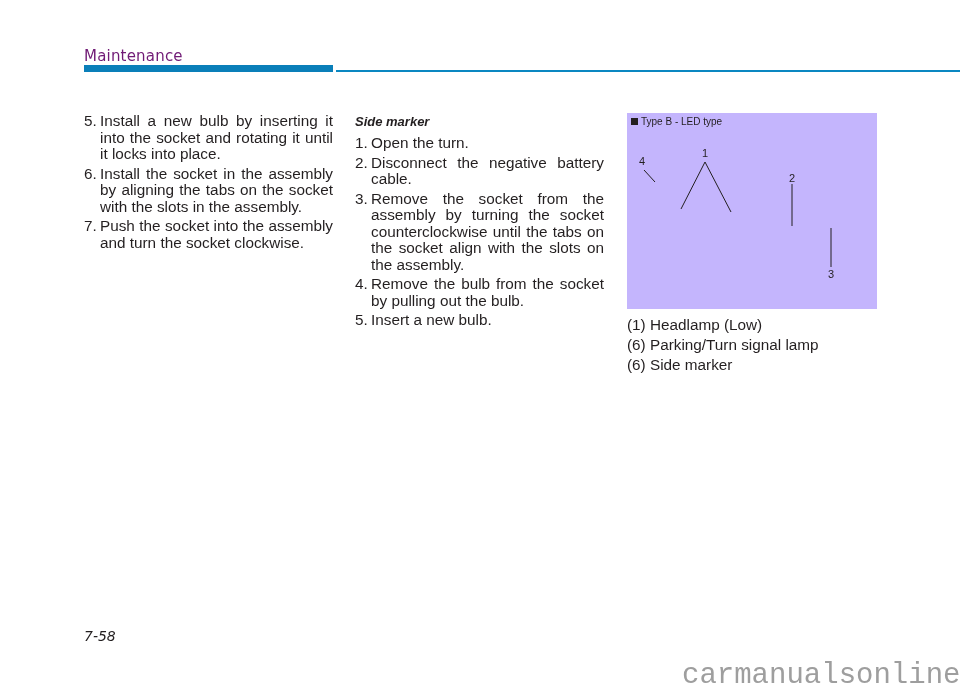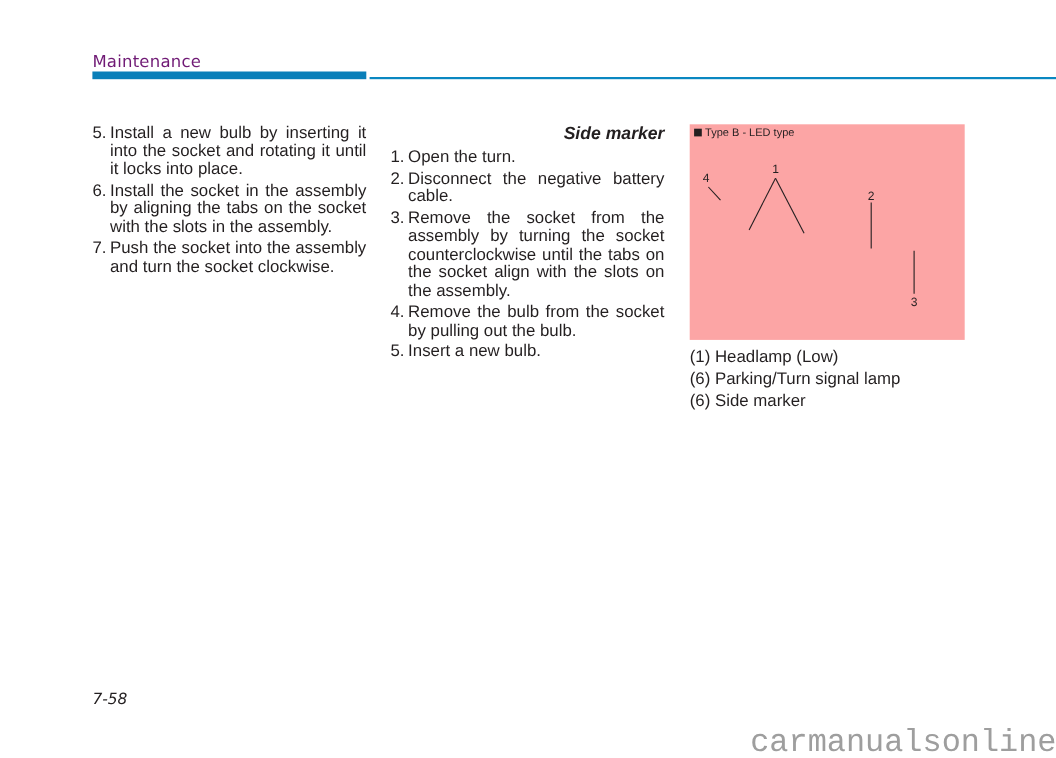--- a/index.html
+++ b/index.html
@@ -13,22 +13,22 @@
     }
     .bar-thick { position: absolute; left: 84px; top: 65px; width: 249px; height: 7px; background: #0a7fb9; }
     .bar-thin { position: absolute; left: 336px; top: 70px; width: 624px; height: 2px; background: #0a87c1; }
     .col { position: absolute; font-size: 15.3px; line-height: 16.5px; }
     .col1 { left: 84px; top: 113px; width: 249px; }
     .col2 { left: 355px; top: 113px; width: 249px; }
     .col3 { left: 627px; top: 113px; width: 250px; }
     ol.steps { list-style: none; margin: 0; padding: 0; }
     ol.steps li { position: relative; padding-left: 16px; margin-bottom: 3px; text-align: justify; }
     ol.steps li .num { position: absolute; left: 0; top: 0; }
-    .subhead { font-weight: bold; font-style: italic; font-size: 16px; margin: 0 0 4px 0; line-height: 18px; text-align: right; }
-    .figure { width: 250px; height: 196px; background: #fca5a5; position: relative; }
+    .subhead { font-weight: bold; font-style: italic; font-size: 13px; margin: 0 0 4px 0; line-height: 18px; }
+    .figure { width: 250px; height: 196px; background: #c4b5fd; position: relative; }
     .fig-caption { position: absolute; left: 4px; top: 1px; font-size: 10px; color: #231f20; }
     .fig-caption .sq { display: inline-block; width: 7px; height: 7px; background: #231f20; margin-right: 3px; vertical-align: 0px; }
     .figure svg { position: absolute; left: 0; top: 0; }
     .legend { margin-top: 8px; }
     .legend div { margin-bottom: 3.5px; }
     .page-num { position: absolute; left: 84px; top: 628px; font-size: 14px; font-family: "DejaVu Sans", sans-serif; color: #231f20; font-style: italic; }
     .watermark { position: absolute; left: 682px; top: 659px; font-size: 29px; color: #9e9e9e; font-family: Liberation Mono, monospace; }
   </style>
 </head>
 <body>

